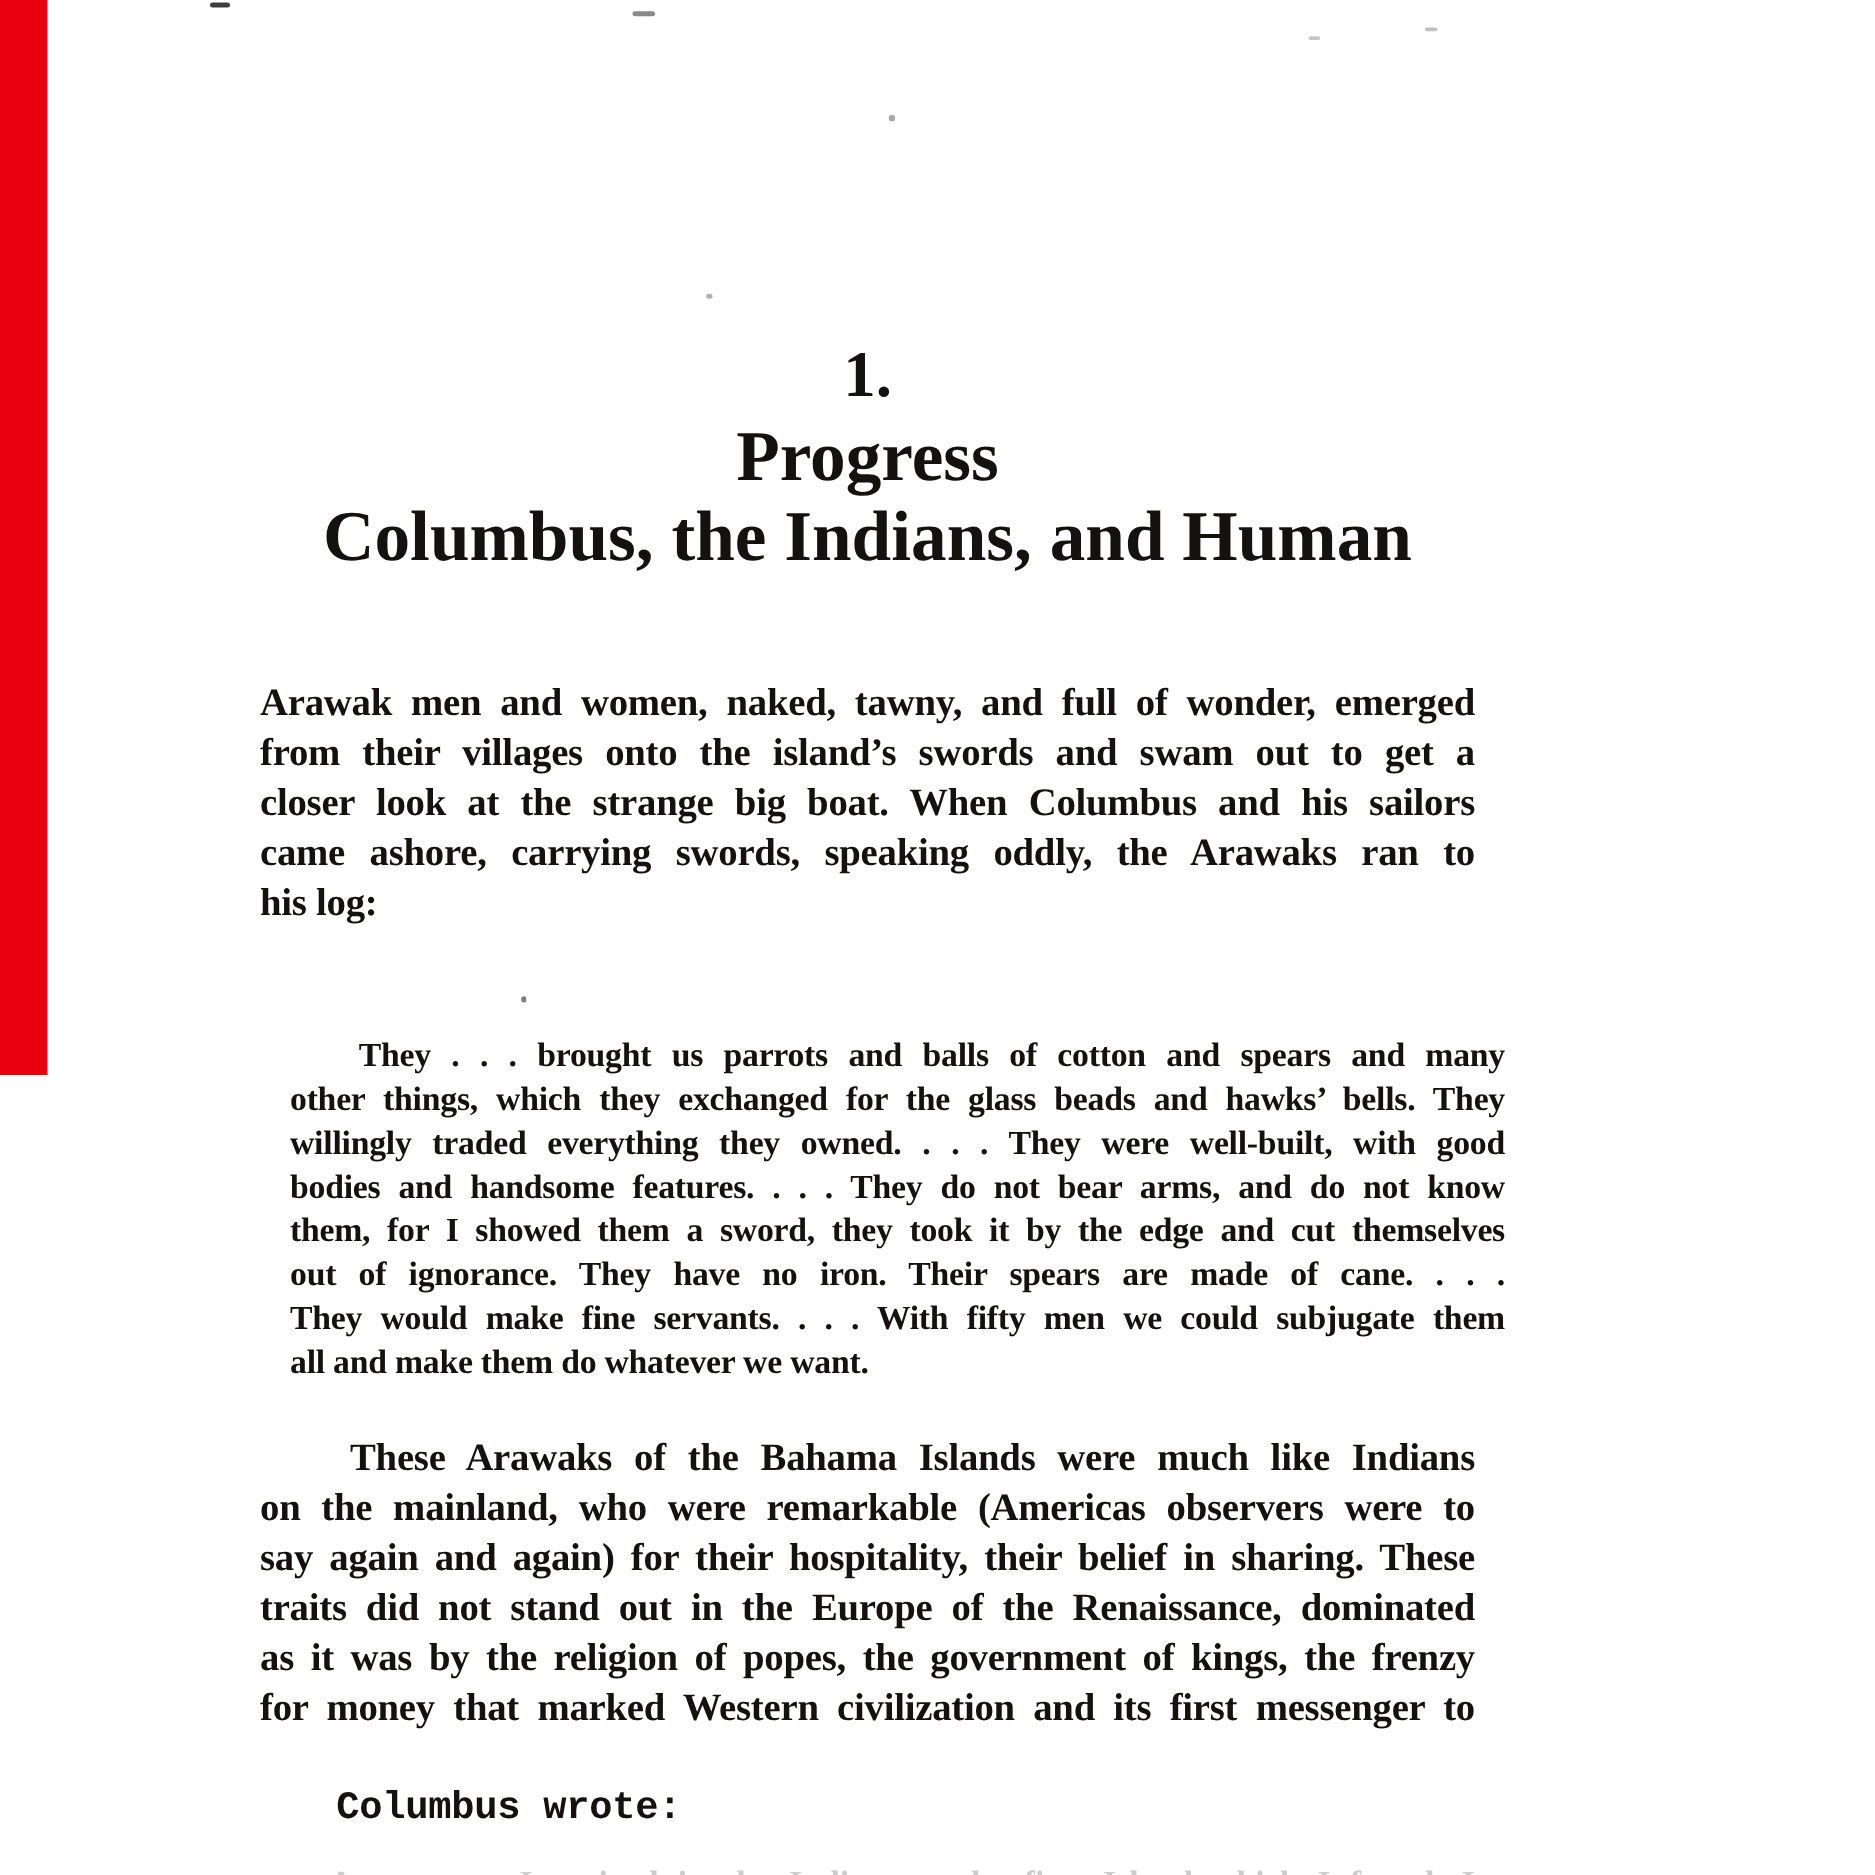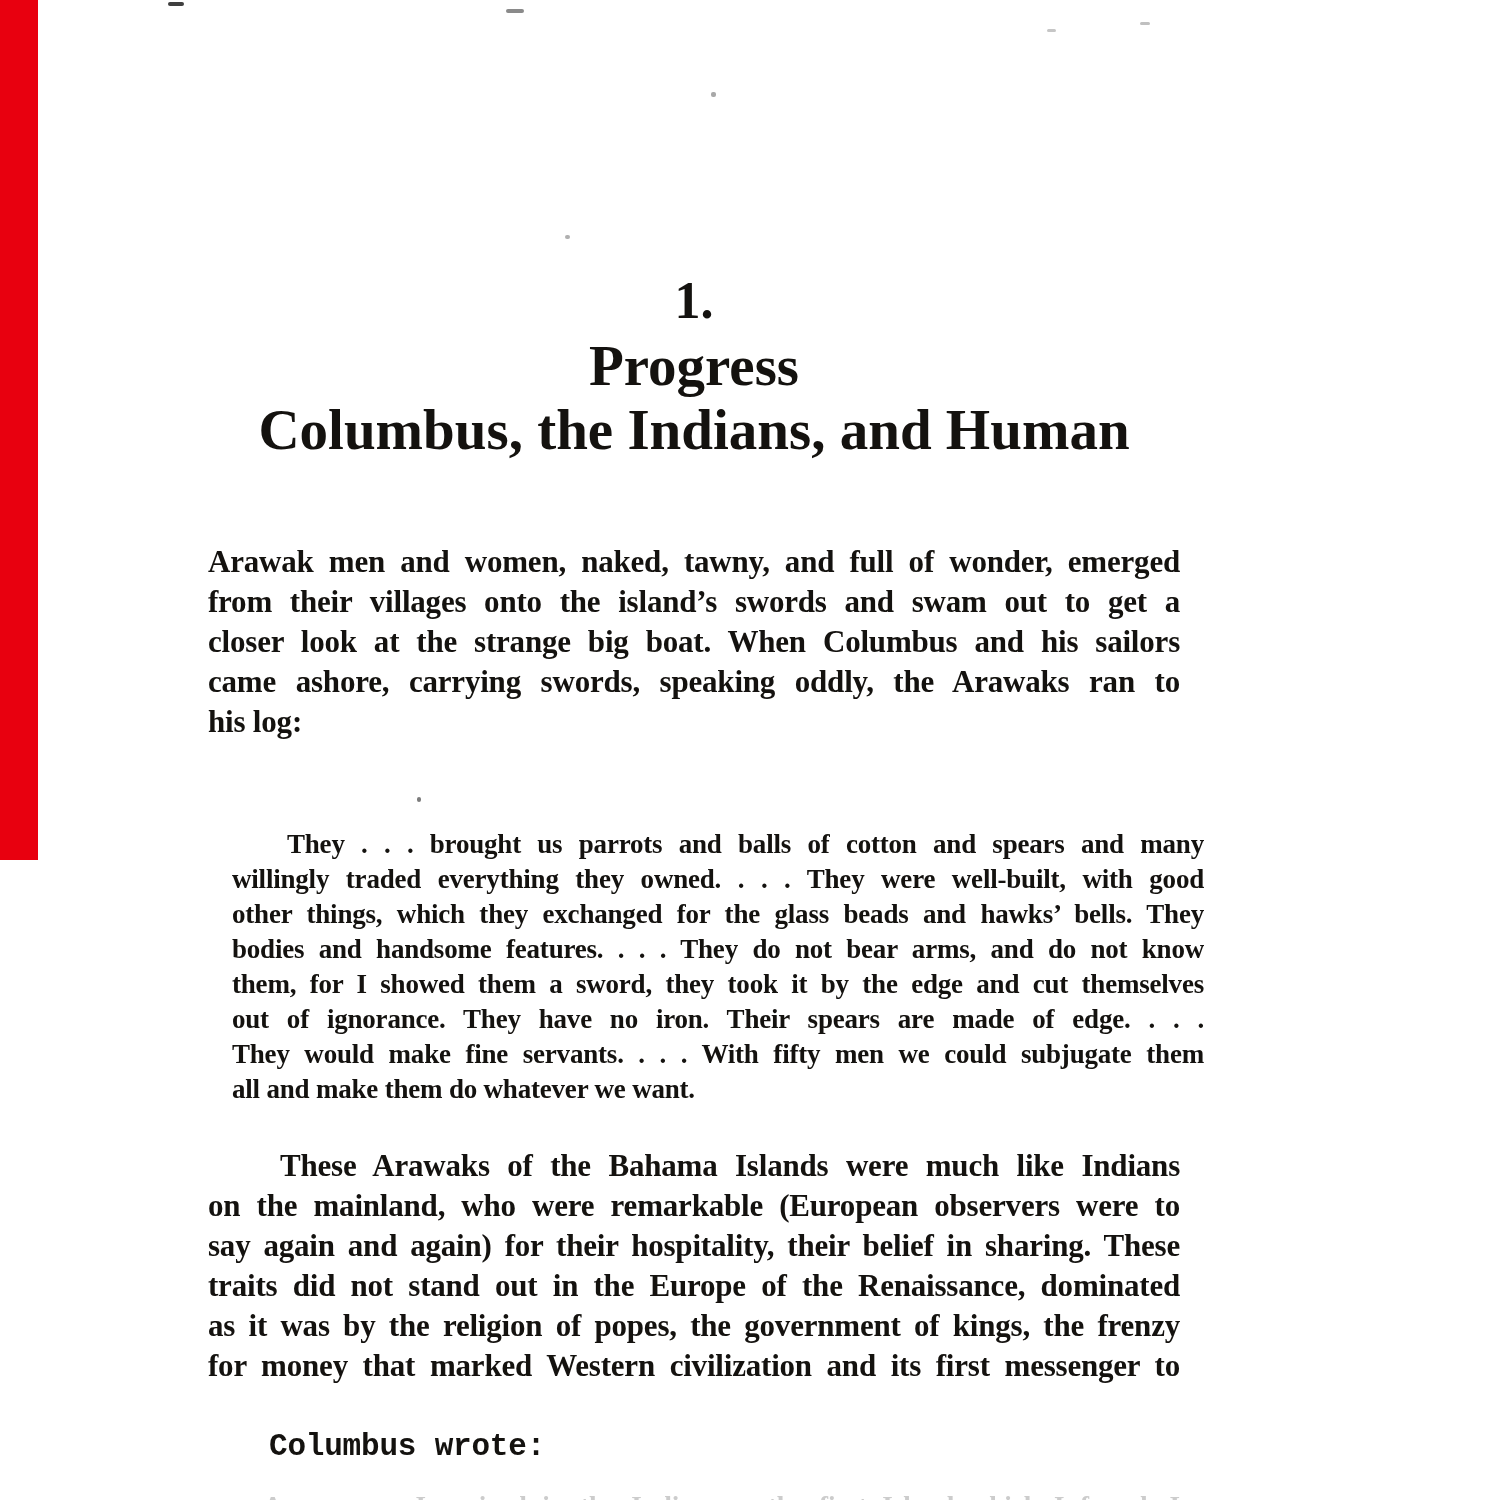--- a/index.html
+++ b/index.html
@@ -67,31 +67,31 @@
   <div id="text-column">
       <div class="block b-para block-0">
         <div class="line">Arawak men and women, naked, tawny, and full of wonder, emerged</div>
         <div class="line">from their villages onto the island’s swords and swam out to get a</div>
         <div class="line">closer look at the strange big boat. When Columbus and his sailors</div>
         <div class="line">came ashore, carrying swords, speaking oddly, the Arawaks ran to</div>
         <div class="line last">his log:</div>
       </div>
       <div class="block b-quote block-1">
         <div class="line" style="padding-left: 55px; box-sizing: border-box;">They . . . brought us parrots and balls of cotton and spears and many</div>
+        <div class="line">other things, which they exchanged for the glass beads and hawks’ bells. They</div>
         <div class="line">willingly traded everything they owned. . . . They were well-built, with good</div>
-        <div class="line">other things, which they exchanged for the glass beads and hawks’ bells. They</div>
         <div class="line">bodies and handsome features. . . . They do not bear arms, and do not know</div>
         <div class="line">them, for I showed them a sword, they took it by the edge and cut themselves</div>
-        <div class="line">out of ignorance. They have no iron. Their spears are made of edge. . . .</div>
+        <div class="line">out of ignorance. They have no iron. Their spears are made of cane. . . .</div>
         <div class="line">They would make fine servants. . . . With fifty men we could subjugate them</div>
         <div class="line last">all and make them do whatever we want.</div>
       </div>
       <div class="block b-para block-2">
         <div class="line" style="padding-left: 72px; box-sizing: border-box;">These Arawaks of the Bahama Islands were much like Indians</div>
-        <div class="line">on the mainland, who were remarkable (European observers were to</div>
+        <div class="line">on the mainland, who were remarkable (Americas observers were to</div>
         <div class="line">say again and again) for their hospitality, their belief in sharing. These</div>
         <div class="line">traits did not stand out in the Europe of the Renaissance, dominated</div>
         <div class="line">as it was by the religion of popes, the government of kings, the frenzy</div>
         <div class="line">for money that marked Western civilization and its first messenger to</div>
       </div>
       <div class="block b-para block-3">
         <div class="line last" style="padding-left: 61px; box-sizing: border-box;">Columbus wrote:</div>
       </div>
     </div>
 

